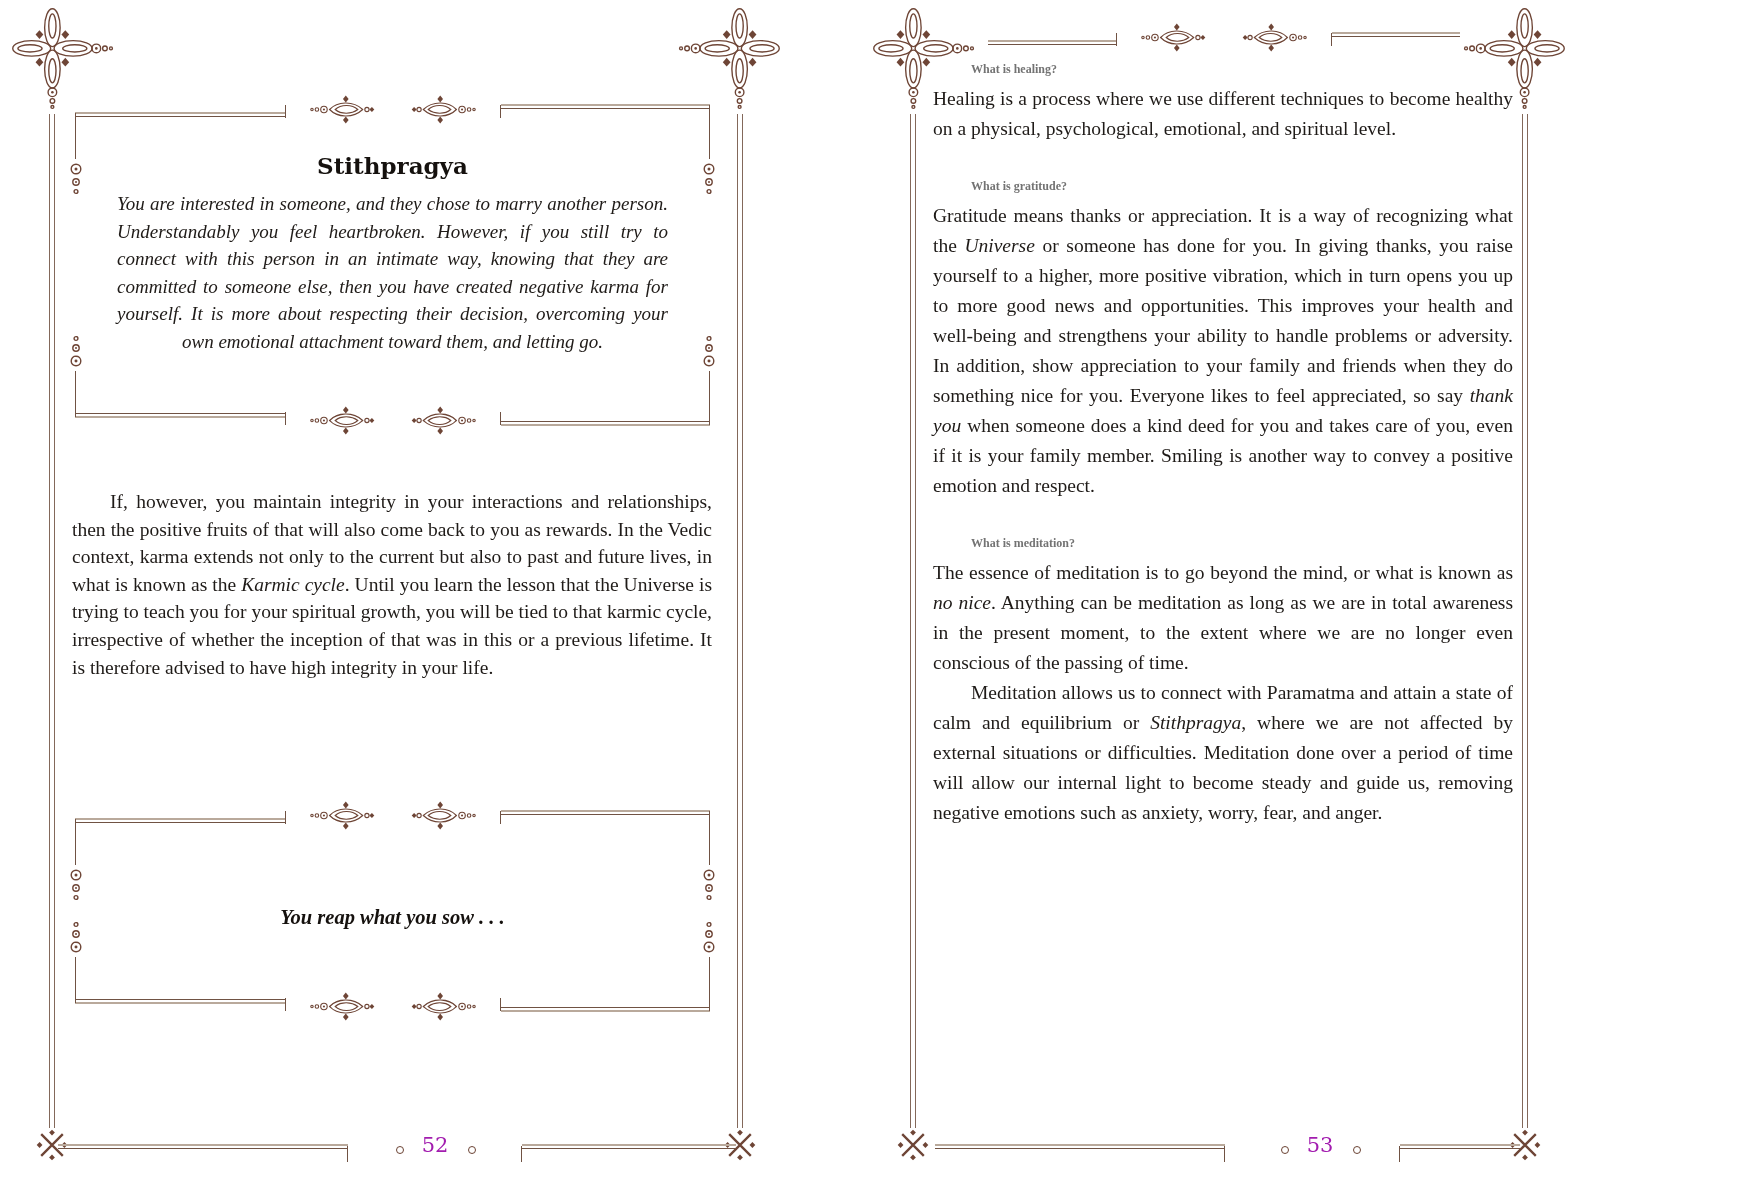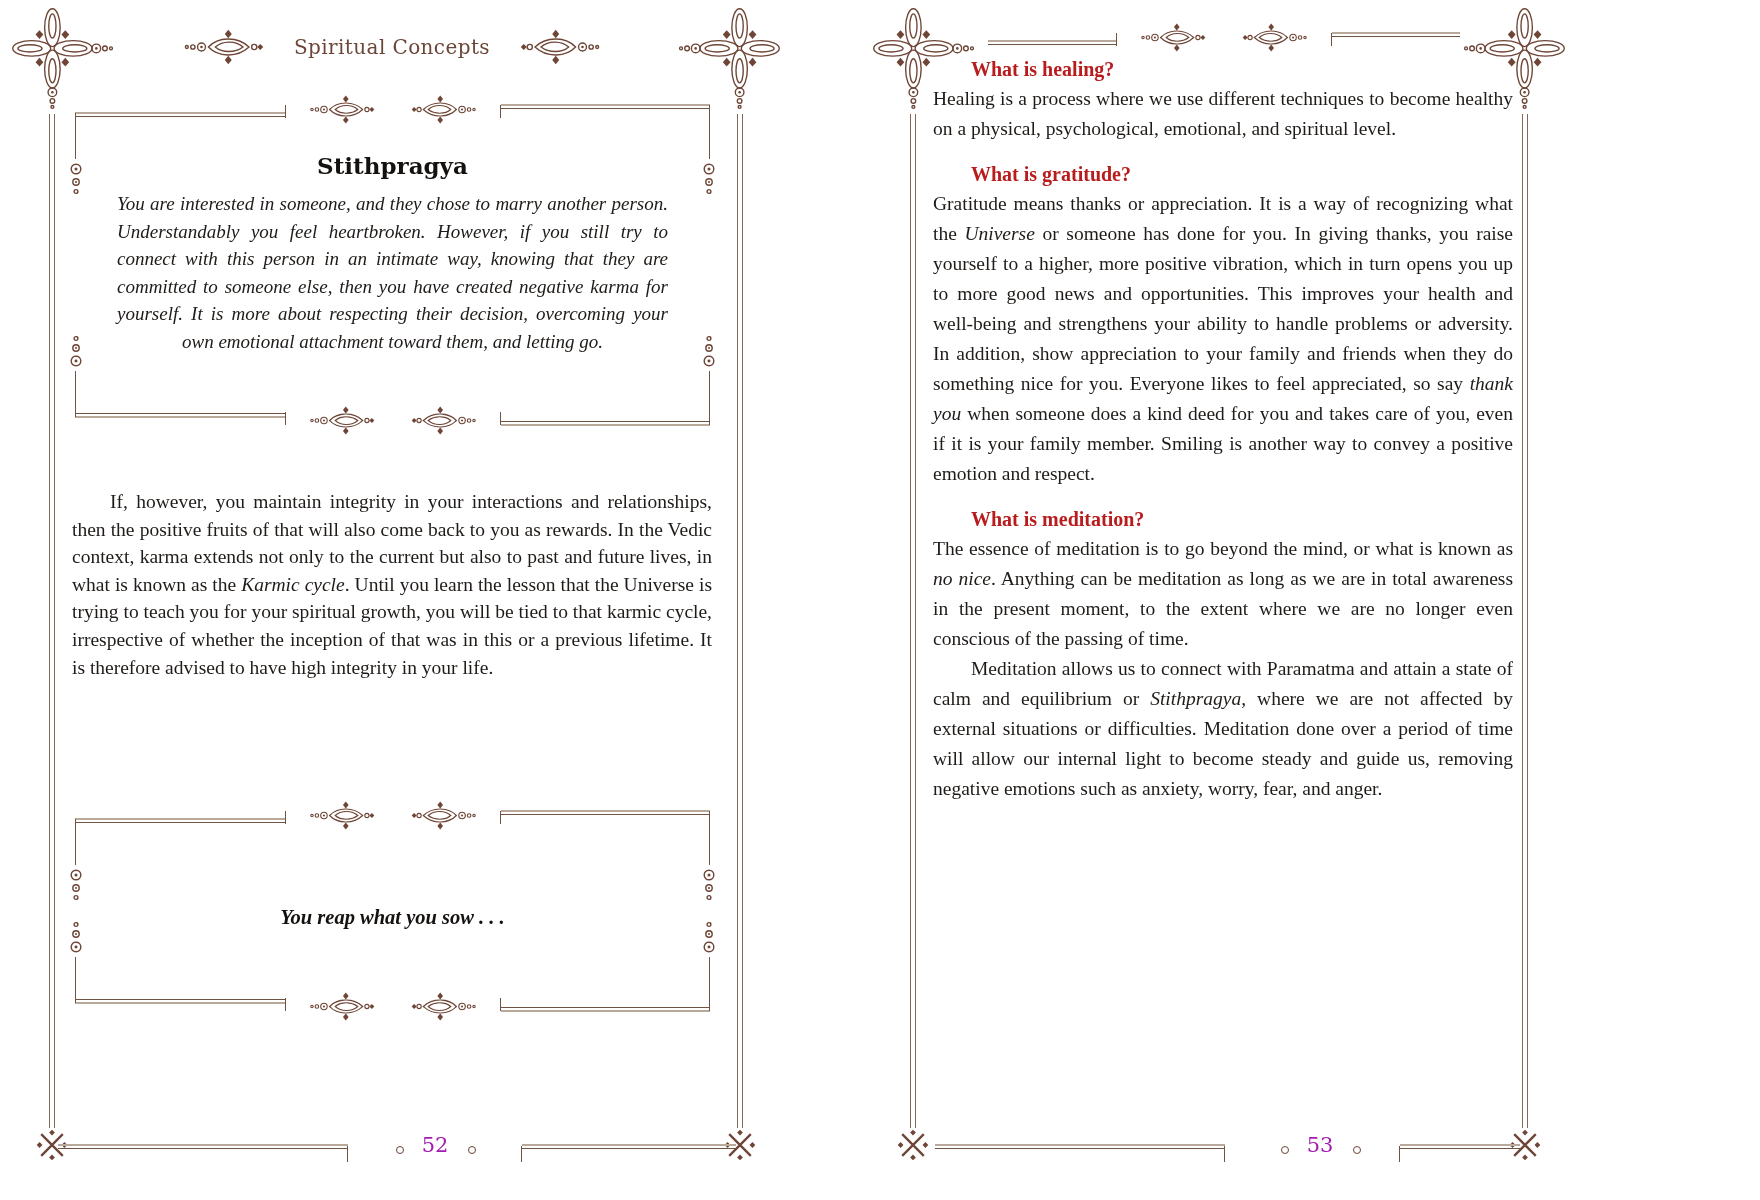--- a/index.html
+++ b/index.html
@@ -51,23 +51,23 @@
   .rp-top { position:absolute; top:30px; left:108px; width:472px; height:40px; }
   .rp-top .seg-l { top:10px; }
   .rp-top .seg-r { top:2px; }
   .rp-top .inner-l { left:calc(50% - 108px); top:3px; height:13px; }
   .rp-top .inner-r { right:calc(50% - 108px); top:3px; height:13px; }
   .rp-top .orn-pair { top:-8px; }
 
   .rp-col { position:absolute; left:53px; top:0; width:580px; }
   .section-title { margin-top:182px; text-align:center; font-family:"DejaVu Serif",serif;
     font-weight:bold; font-size:40px; line-height:54px; color:#100d0b; }
-  .qa { margin-top:15px; }
+  .qa { margin-top:27px; }
   .qa.first { margin-top:54px; }
-  .qa h2 { font-size:20px; font-weight:bold; text-indent:38px; line-height:30px; color:#b91c1c; }
+  .qa h2 { font-size:12px; font-weight:bold; text-indent:38px; line-height:30px; color:#737373; }
   .qa p { font-size:19.5px; line-height:30px; text-align:justify; }
   .qa p.indent { text-indent:38px; }
 
   .flower { position:absolute; }
   .xorn { position:absolute; }
 </style>
 </head>
 <body>
 
 <svg width="0" height="0" style="position:absolute" aria-hidden="true">
@@ -130,29 +130,20 @@
     <svg class="flower" style="left:5px; top:1px;" width="112" height="112" viewBox="0 0 130 130">
         <use href="#sym-flower"></use>
       </svg>
     <svg class="flower" style="left:675px; top:1px;" width="112" height="112" viewBox="0 0 130 130">
         <use href="#sym-flower" transform="translate(130 0) scale(-1 1)"></use>
       </svg>
 
     <div class="vline" style="left:49px; top:114px; height:1014px;"></div>
     <div class="vline" style="left:737px; top:114px; height:1014px;"></div>
 
-    <div class="lp-header">
-      <svg width="96" height="38" viewBox="0 0 110 44">
-          <use href="#sym-eye"></use>
-        </svg>
-      <span class="t">Spiritual Concepts</span>
-      <svg width="96" height="38" viewBox="0 0 110 44">
-          <use href="#sym-eye" transform="translate(110 0) scale(-1 1)"></use>
-        </svg>
-    </div>
 
     <div class="dframe" style="top:100px; height:330px;">
       <div class="df-row df-top">
         <div class="dbl seg-l"></div>
           <div class="dbl seg-r"></div>
         <div class="tick inner-l"></div>
           <div class="tick inner-r"></div>
         <div class="tick outer-l"></div>
           <div class="tick outer-r"></div>
         <svg class="orn-pair" width="170" height="31" viewBox="0 0 240 44">

